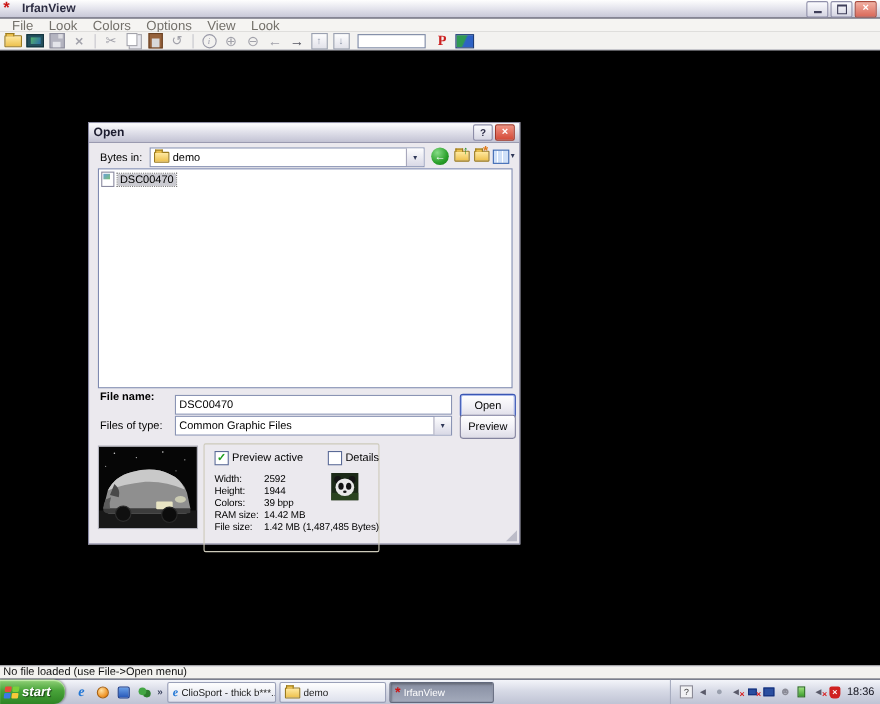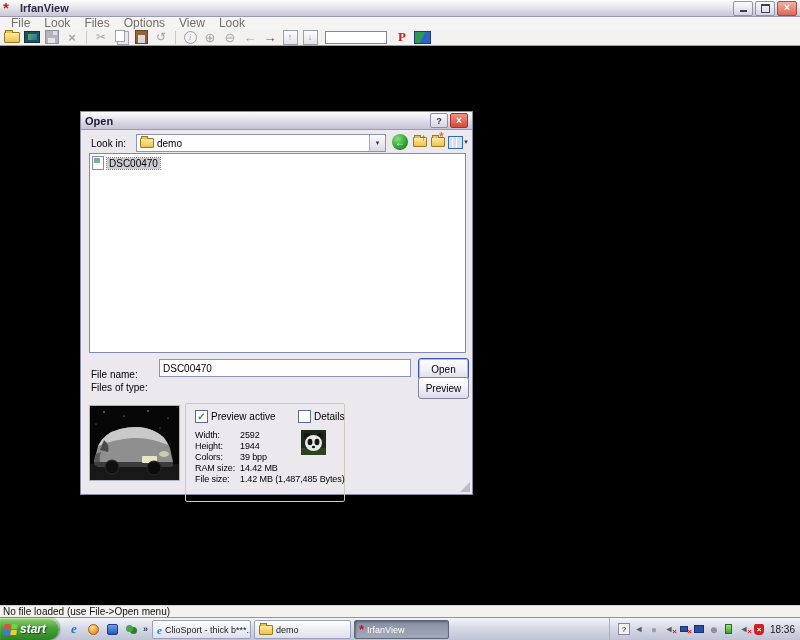--- a/index.html
+++ b/index.html
@@ -130,21 +130,21 @@
       </span>
     <span class="wbtn close">
         <span>×</span>
       </span>
   </span>
 </div>
 
 <div class="menubar">
   <span>File</span>
   <span>Look</span>
-  <span>Files</span>
+  <span>Colors</span>
   <span>Options</span>
   <span>View</span>
   <span>Look</span>
 </div>
 
 <div class="toolbar">
   <span class="ti">
       <span class="tb-folder"></span>
     </span>
   <span class="ti">
@@ -212,21 +212,21 @@
     <span class="dlg-btns">
       <span class="dbtn">
           <span>?</span>
         </span>
       <span class="dbtn close">
           <span>×</span>
         </span>
     </span>
   </div>
 
-  <span class="dlbl" style="left:10px;top:26px;">Look in:</span>
+  <span class="dlbl" style="left:10px;top:26px;">Bytes in:</span>
   <div class="combo" style="left:55px;top:22px;width:250px;">
     <span class="mini-folder"></span>
     <span>demo</span>
     <span class="cb-btn">
         <span>▾</span>
       </span>
   </div>
   <span class="navico nav-back" style="left:311px;top:22px;">
       <span>←</span>
     </span>
@@ -243,27 +243,33 @@
     <span style="font-size:7px;color:#2e3656;margin-left:1px;">▾</span>
   </span>
 
   <div class="filelist">
     <span class="fitem">
       <span class="fico"></span>
       <span class="fsel">DSC00470</span>
     </span>
   </div>
 
-  <span class="dlbl" style="left:10px;top:257px;">File name:</span>
+  <span class="dlbl" style="left:10px;top:244px;font-weight:bold;">File name:</span>
   <input class="tinput" style="left: 78px; top: 247px; width: 252px;" value="DSC00470">
   <span class="xbtn def" style="left:337px;top:246px;">
       <span>Open</span>
     </span>
 
   <span class="dlbl" style="left:10px;top:270px;">Files of type:</span>
+  <div class="combo" style="left:78px;top:266px;width:252px;">
+    <span>Common Graphic Files</span>
+    <span class="cb-btn">
+        <span>▾</span>
+      </span>
+  </div>
   <span class="xbtn" style="left:337px;top:265px;">
       <span>Preview</span>
     </span>
 
   <div class="pimg">
     <svg width="89" height="74" viewBox="0 0 89 74" xmlns="http://www.w3.org/2000/svg">
       <rect width="89" height="74" fill="#060606"></rect>
       <circle cx="14" cy="6" r="0.7" fill="#cfcfcf"></circle>
         <circle cx="34" cy="10" r="0.6" fill="#bdbdbd"></circle>
       <circle cx="58" cy="5" r="0.7" fill="#d8d8d8"></circle>

